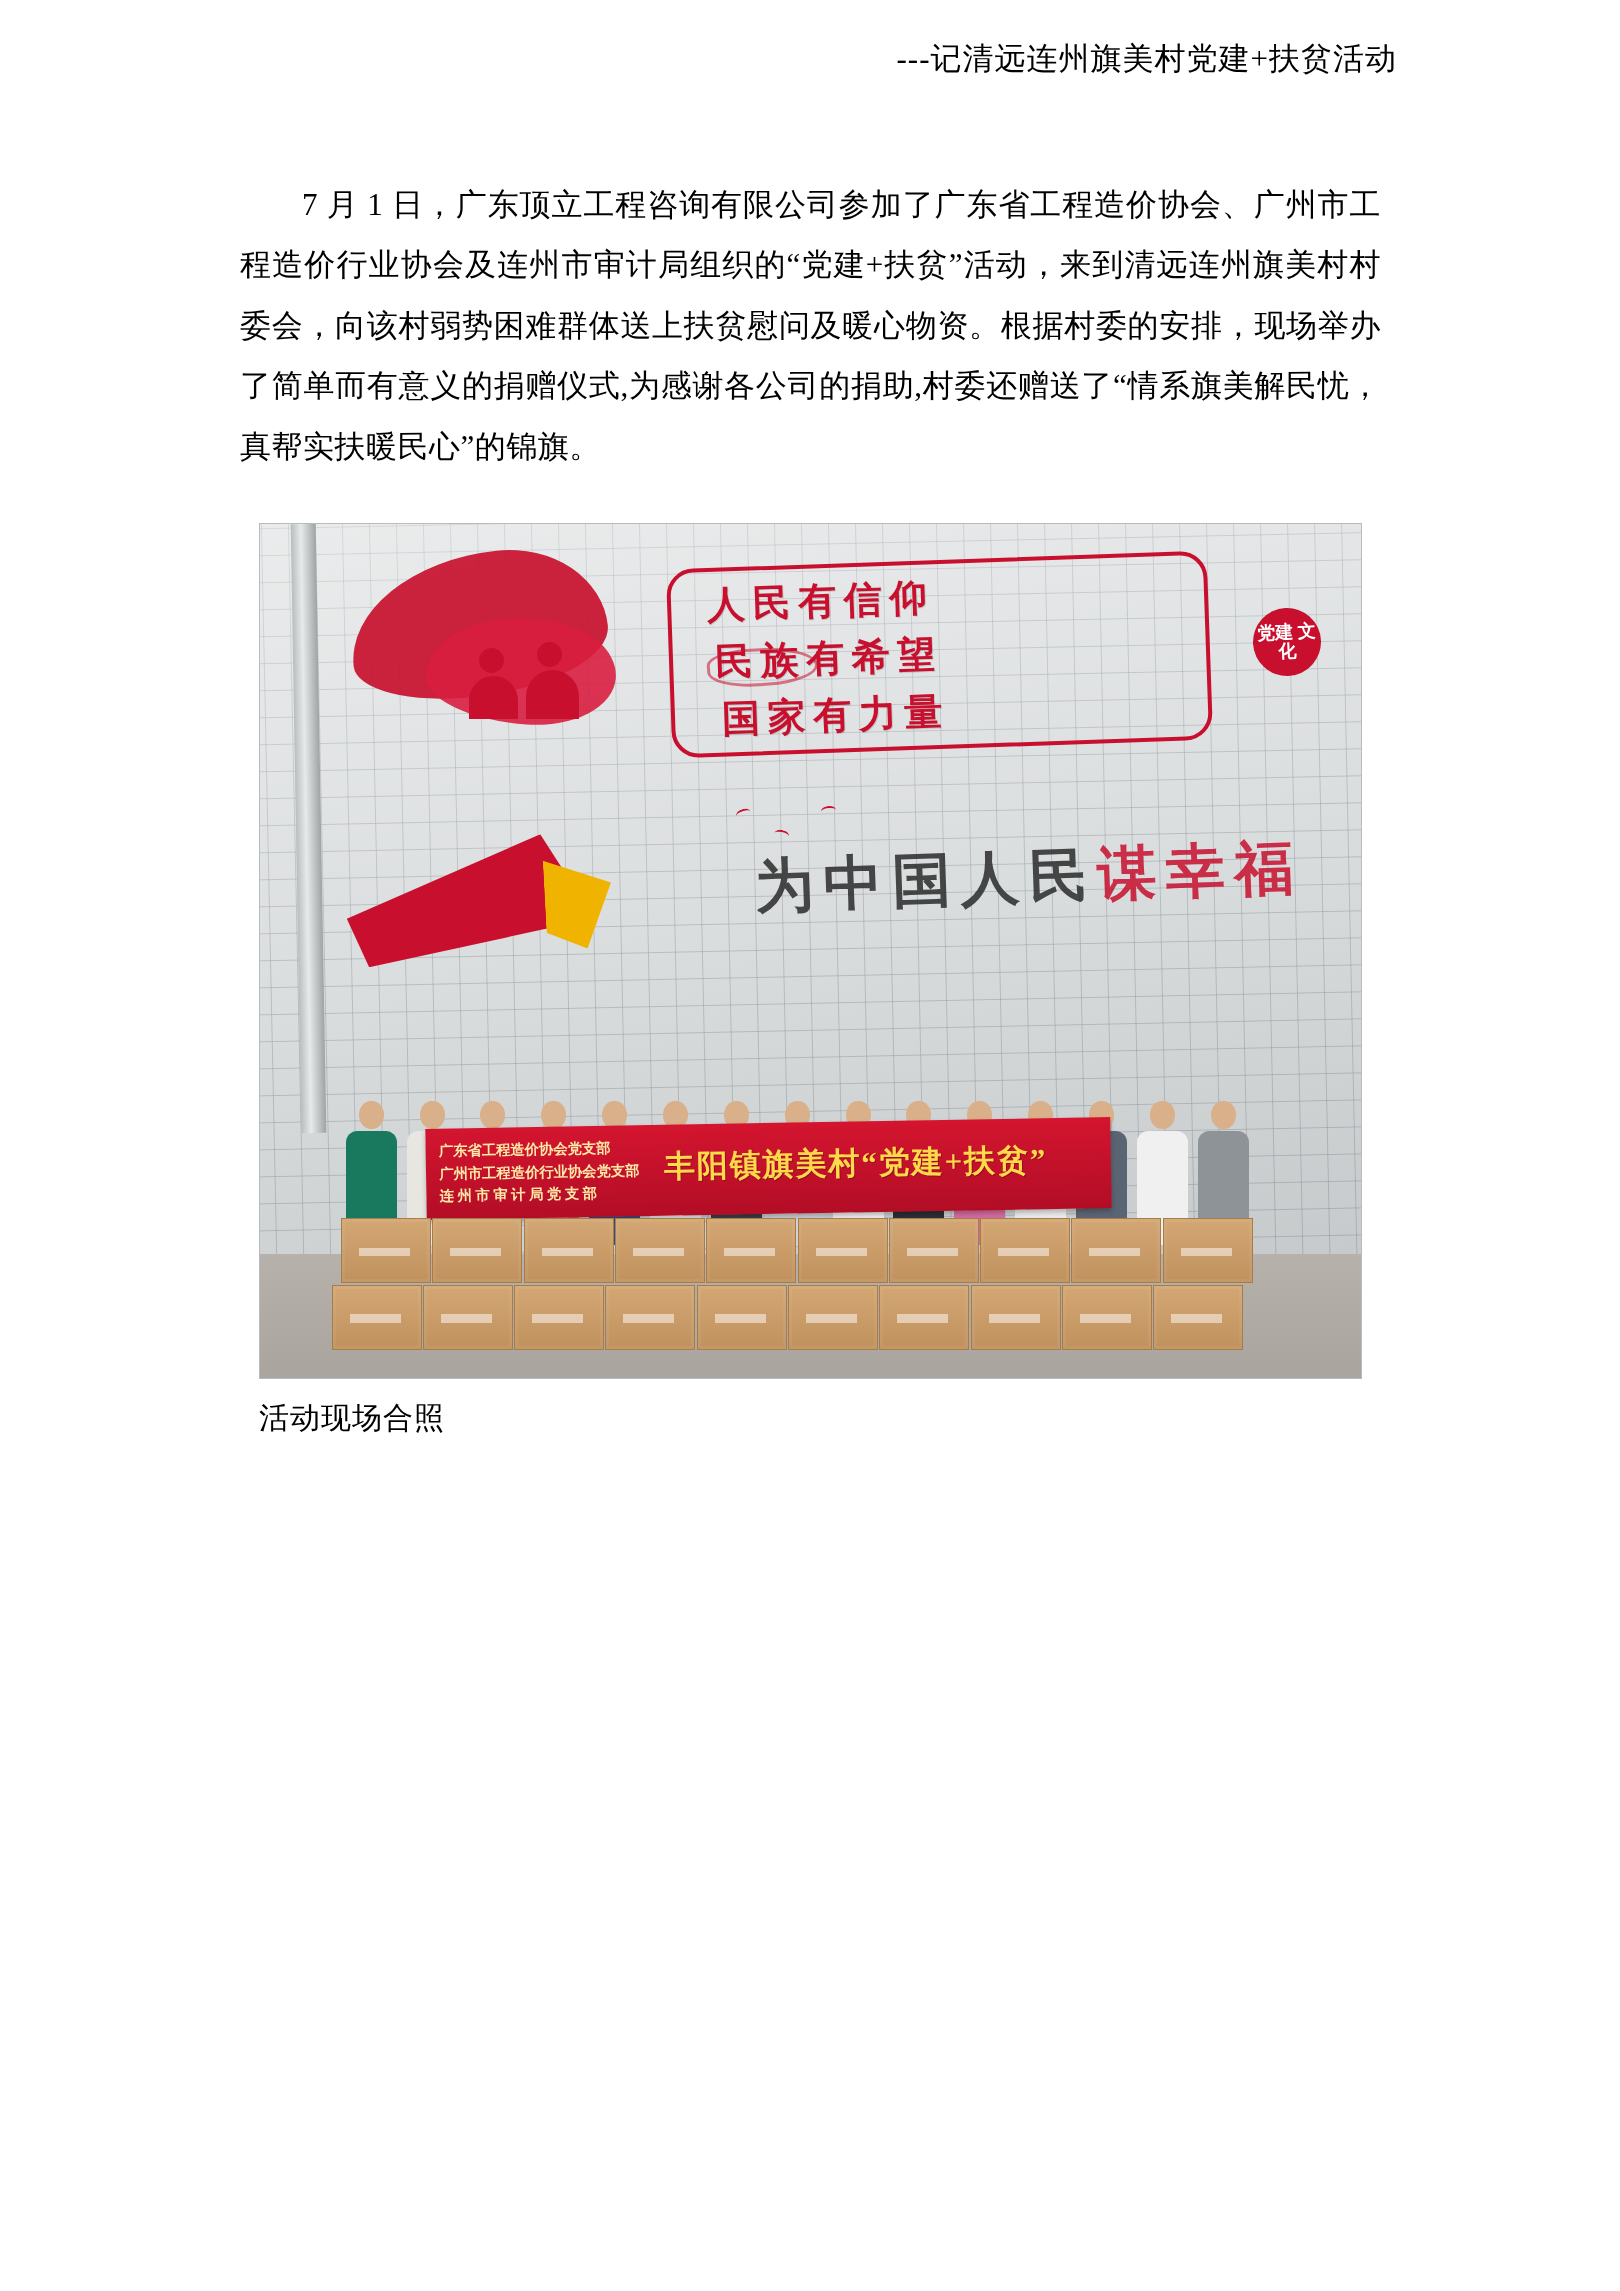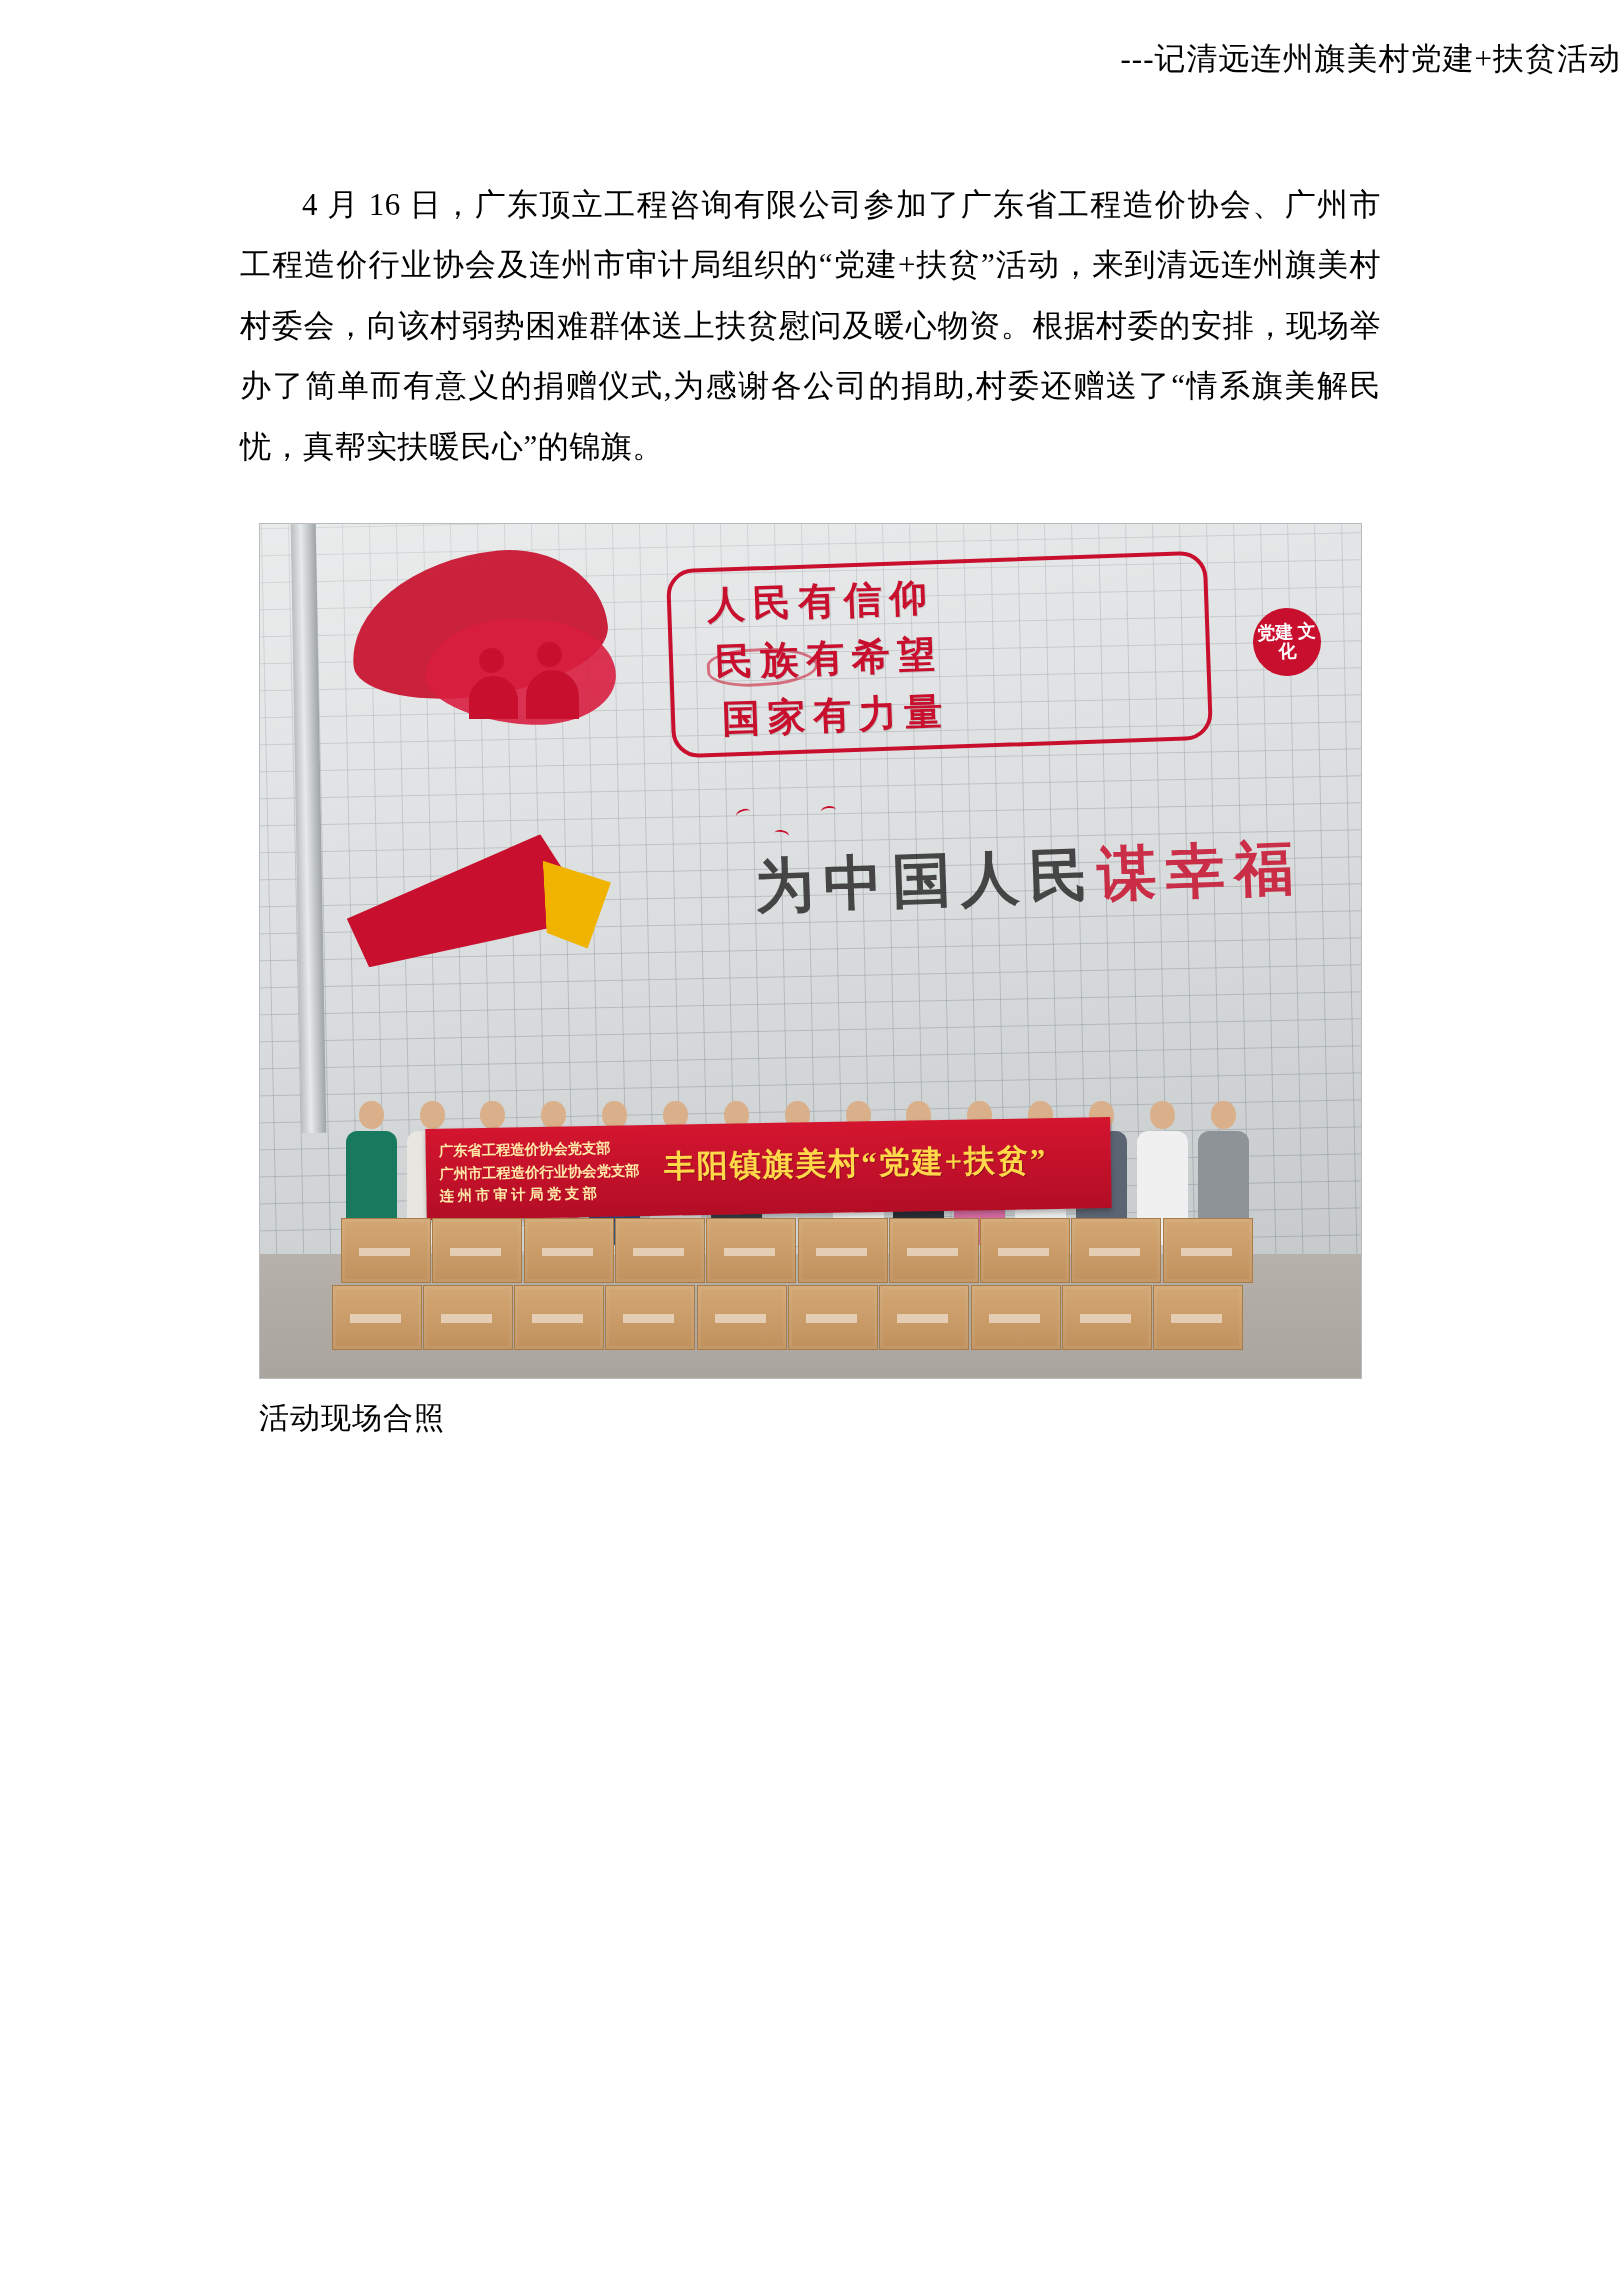--- a/index.html
+++ b/index.html
@@ -30,20 +30,21 @@
     text-align: center;
     font-size: 44px;
     font-weight: 700;
     letter-spacing: 1.9px;
     line-height: 1.25;
     white-space: pre;
   }
   .doc-subtitle {
     margin: 0;
     padding-top: 38px;
+    padding-right: 224px;
     text-align: right;
     font-size: 31px;
     font-weight: 400;
     letter-spacing: 1px;
   }
 
   
   .body-block {
     margin: 0 auto;
     margin-top: 95px;
@@ -328,21 +329,21 @@
   }
 </style>
 </head>
 <body>
 
 <div class="page">
 
   <div class="doc-subtitle">---记清远连州旗美村党建+扶贫活动</div>
 
   <div class="body-block">
-    <p>4 月 16 日，广东顶立工程咨询有限公司参加了广东省工程造价协会、广州市工程造价行业协会及连州市审计局组织的“党建+扶贫”活动，来到清远连州旗美村村委会，向该村弱势困难群体送上扶贫慰问及暖心物资。根据村委的安排，现场举办了简单而有意义的捐赠仪式,为感谢各公司的捐助,村委还赠送了“情系旗美解民忧，真帮实扶暖民心”的锦旗。</p>
+    <p>7 月 1 日，广东顶立工程咨询有限公司参加了广东省工程造价协会、广州市工程造价行业协会及连州市审计局组织的“党建+扶贫”活动，来到清远连州旗美村村委会，向该村弱势困难群体送上扶贫慰问及暖心物资。根据村委的安排，现场举办了简单而有意义的捐赠仪式,为感谢各公司的捐助,村委还赠送了“情系旗美解民忧，真帮实扶暖民心”的锦旗。</p>
   </div>
 
   <div class="figure">
     <div class="photo">
 
       <div class="wall"></div>
       <div class="wall-shade"></div>
       <div class="downpipe"></div>
 
       <div class="flag"></div>

